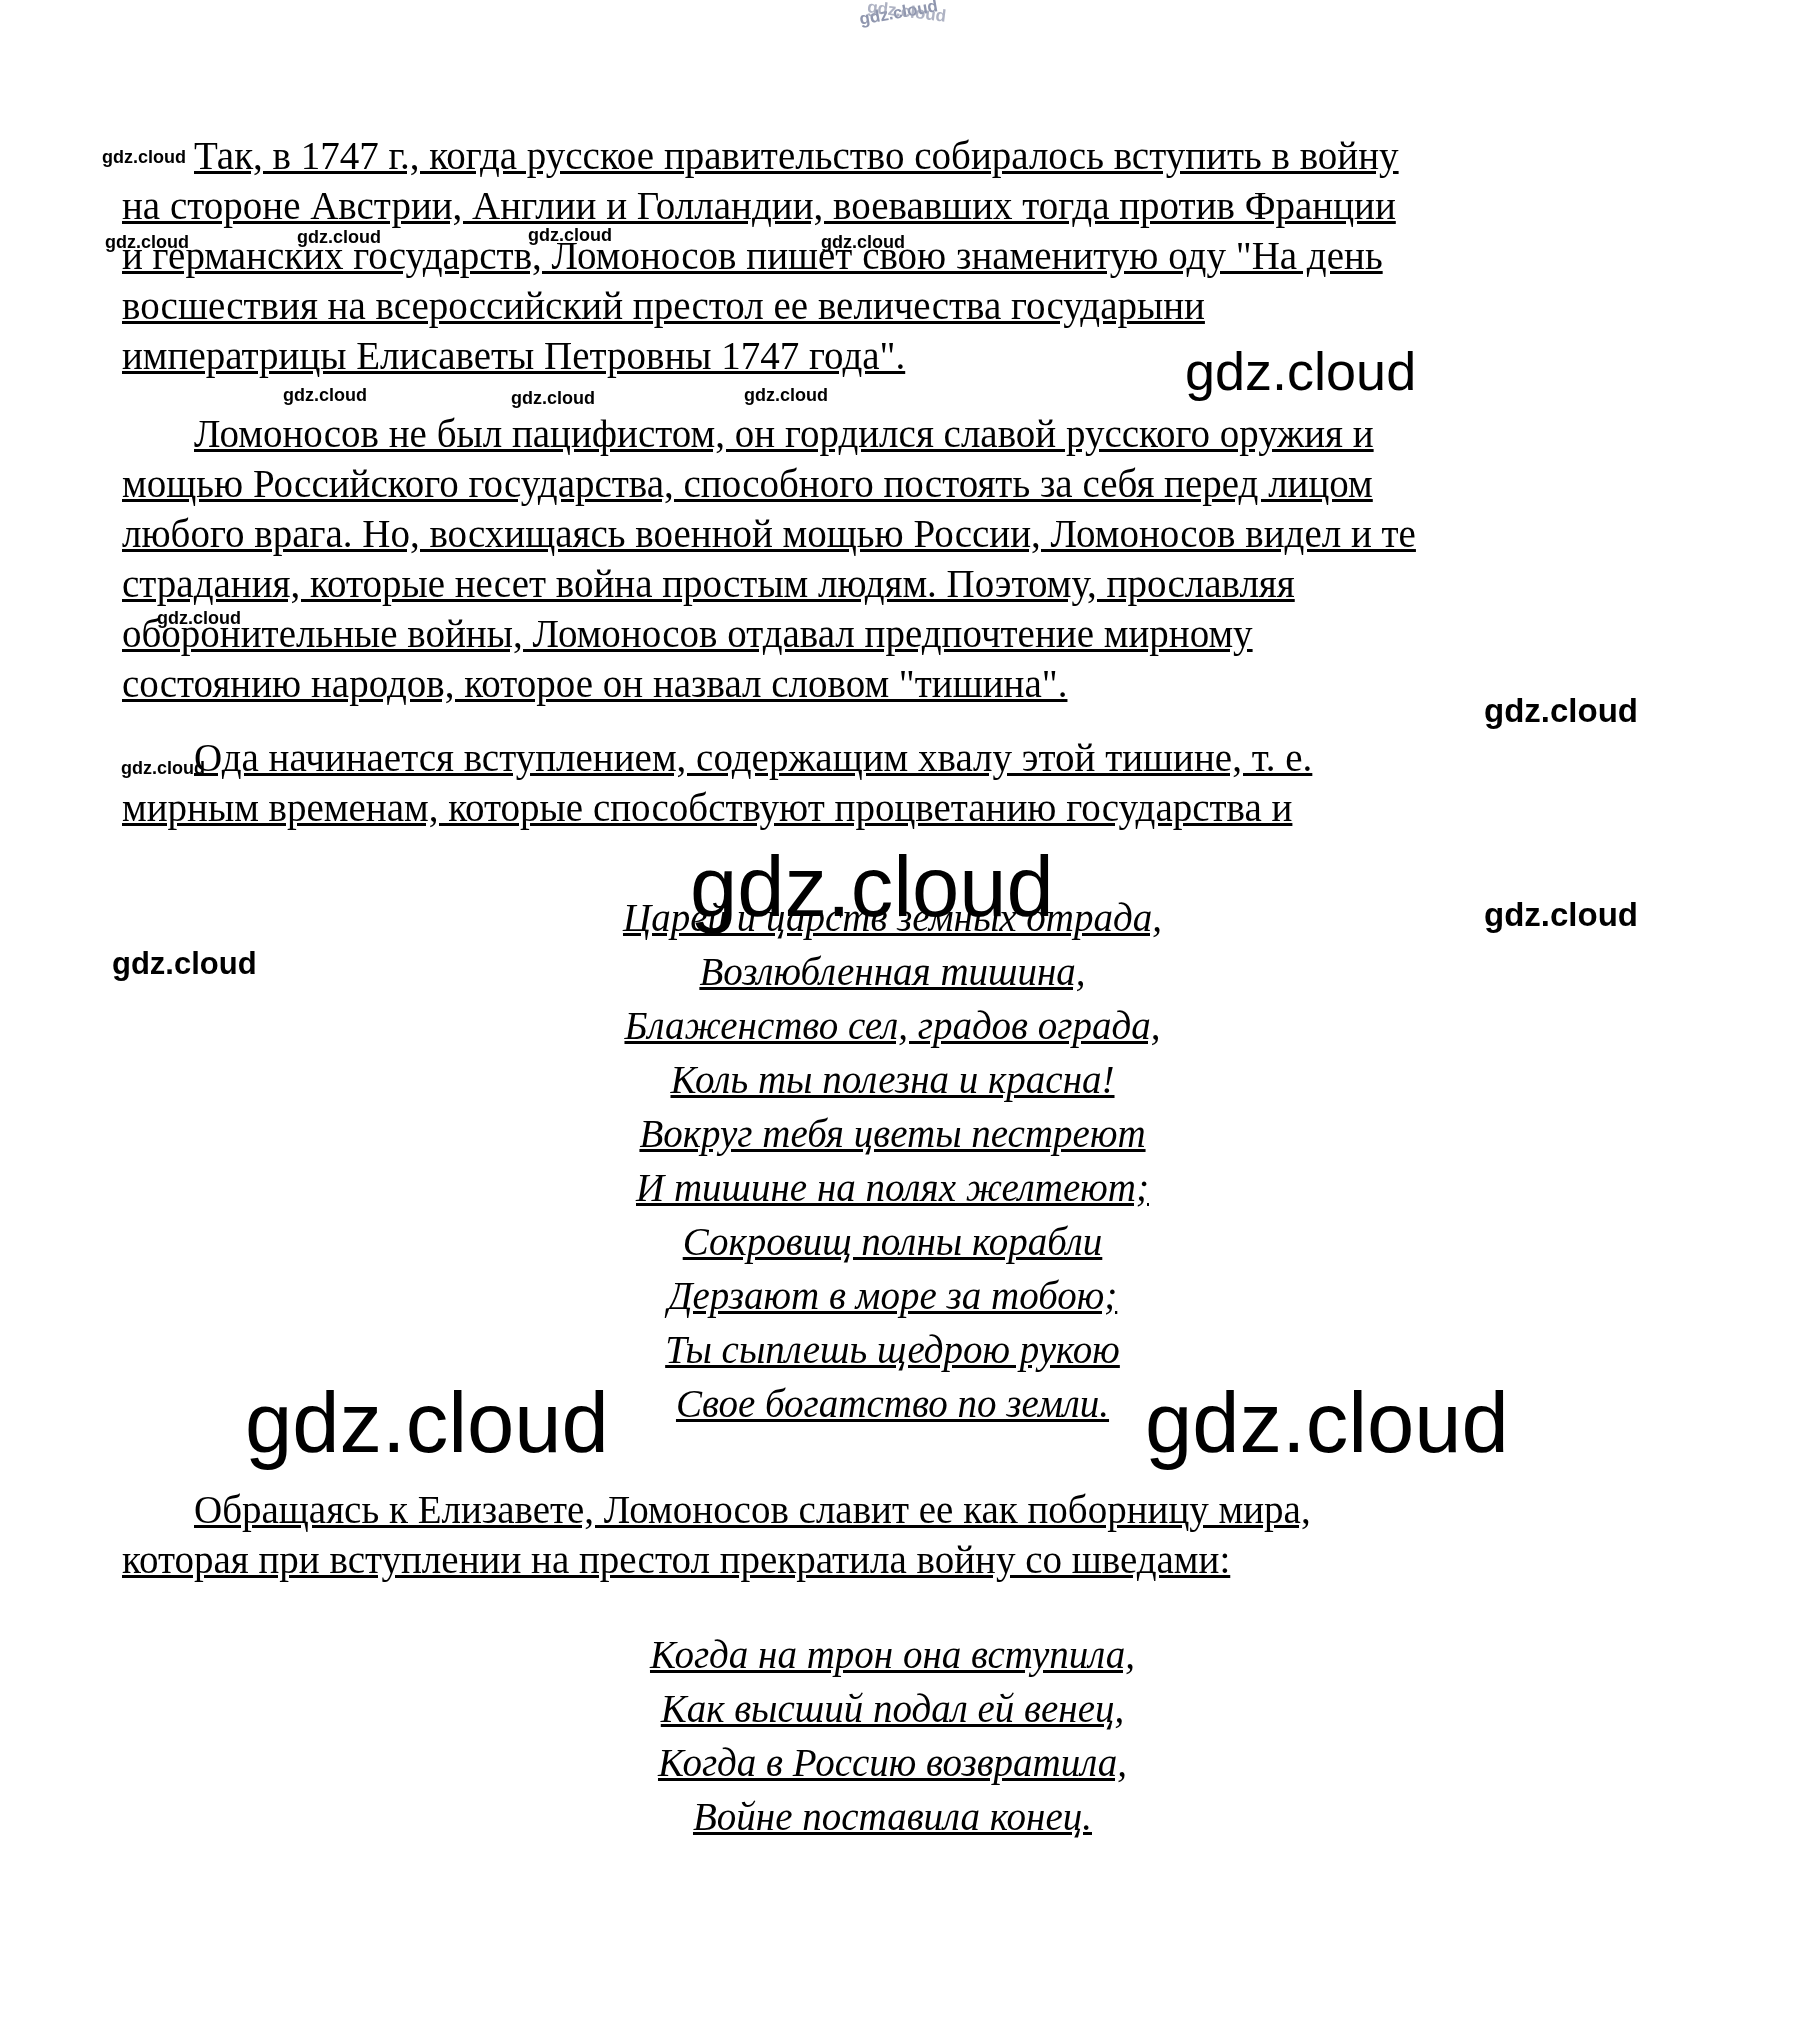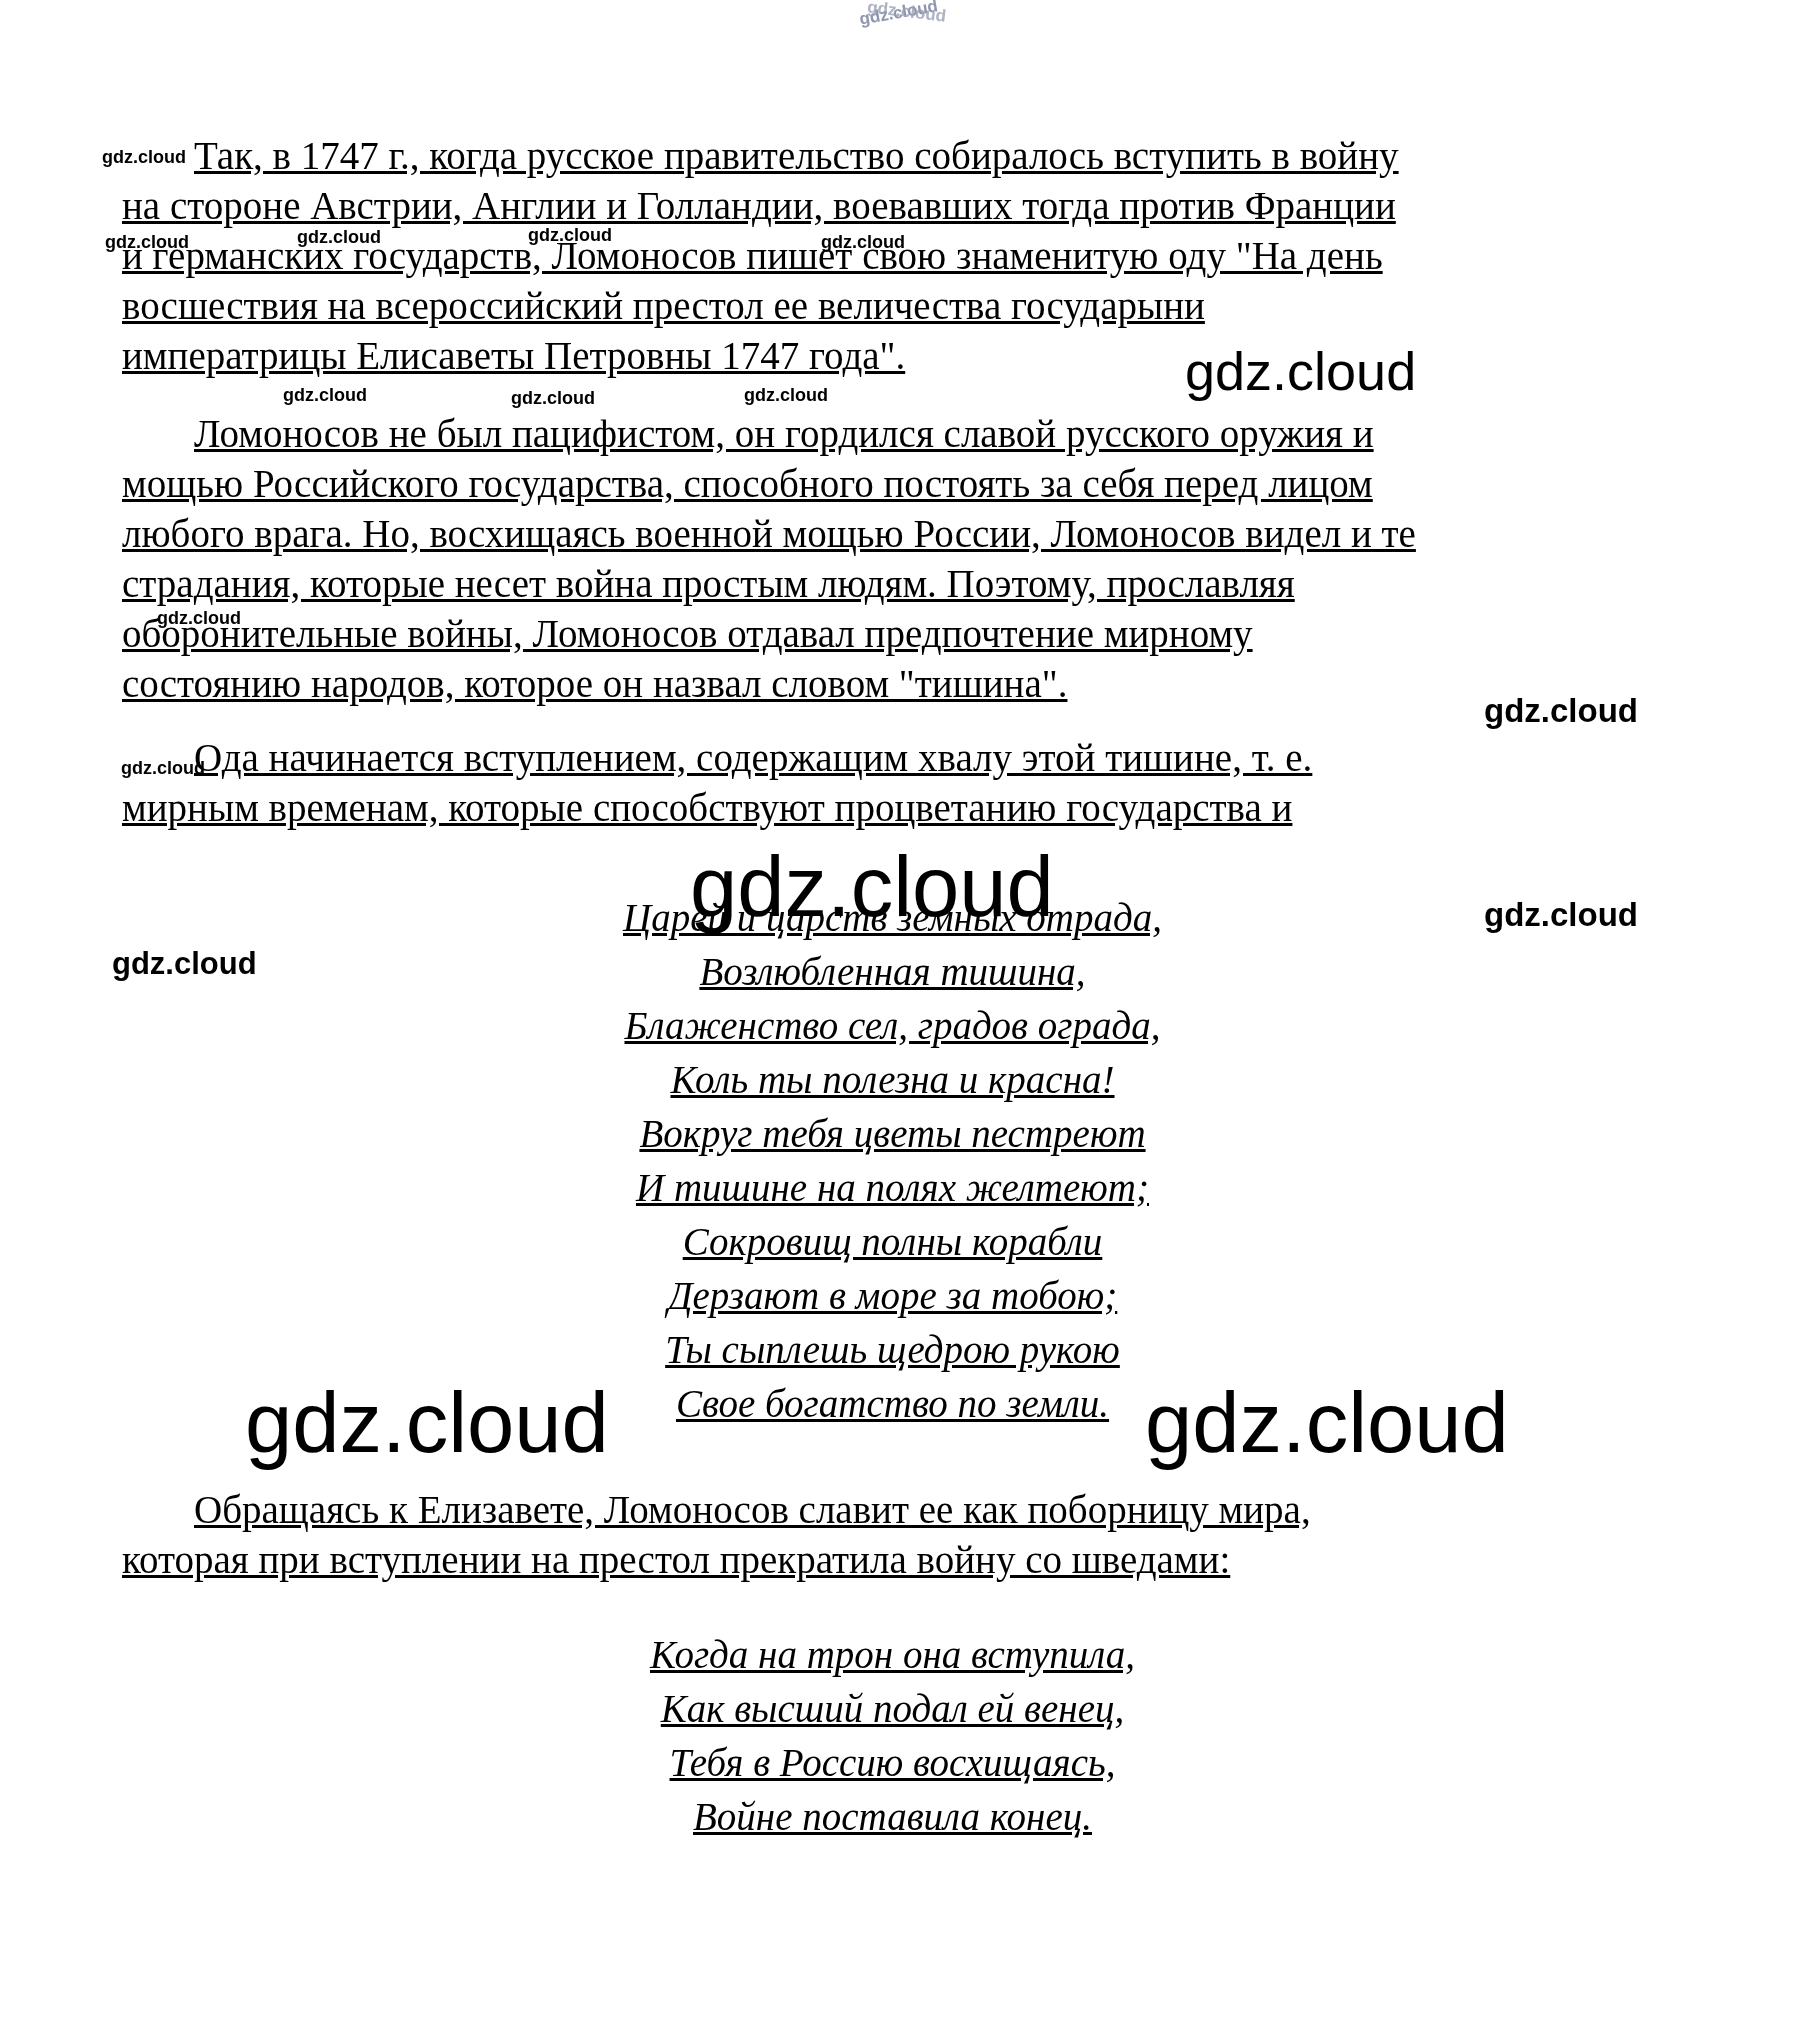--- a/index.html
+++ b/index.html
@@ -151,19 +151,19 @@
         <div class="line">Ты сыплешь щедрою рукою</div>
         <div class="line">Свое богатство по земли.</div>
       </div>
     <div class="para p4">
         <div class="line first">Обращаясь к Елизавете, Ломоносов славит ее как поборницу мира,</div>
         <div class="line">которая при вступлении на престол прекратила войну со шведами:</div>
       </div>
     <div class="verse v2">
         <div class="line first">Когда на трон она вступила,</div>
         <div class="line">Как высший подал ей венец,</div>
-        <div class="line">Тебя в Россию восхищаясь,</div>
+        <div class="line">Когда в Россию возвратила,</div>
         <div class="line">Войне поставила конец.</div>
       </div>
   </div>
 
 </div>
 
 
 </body></html>

